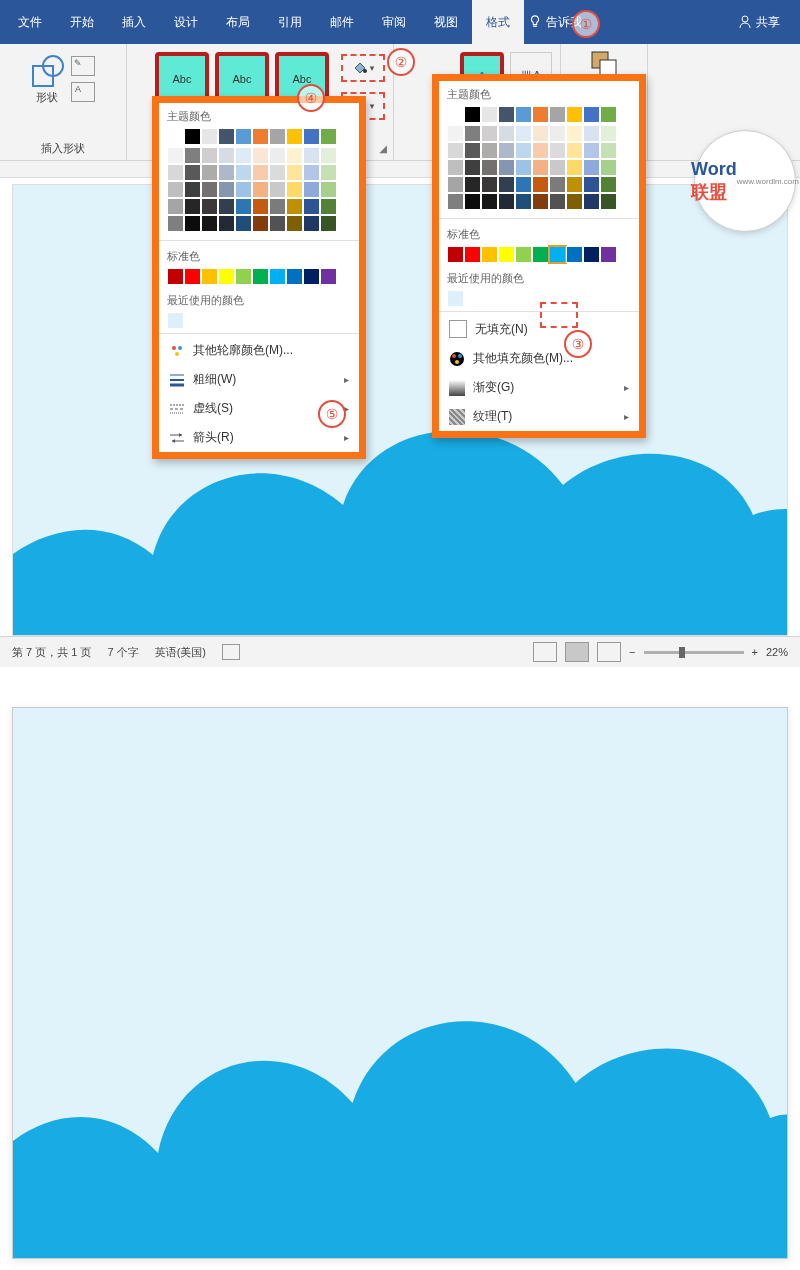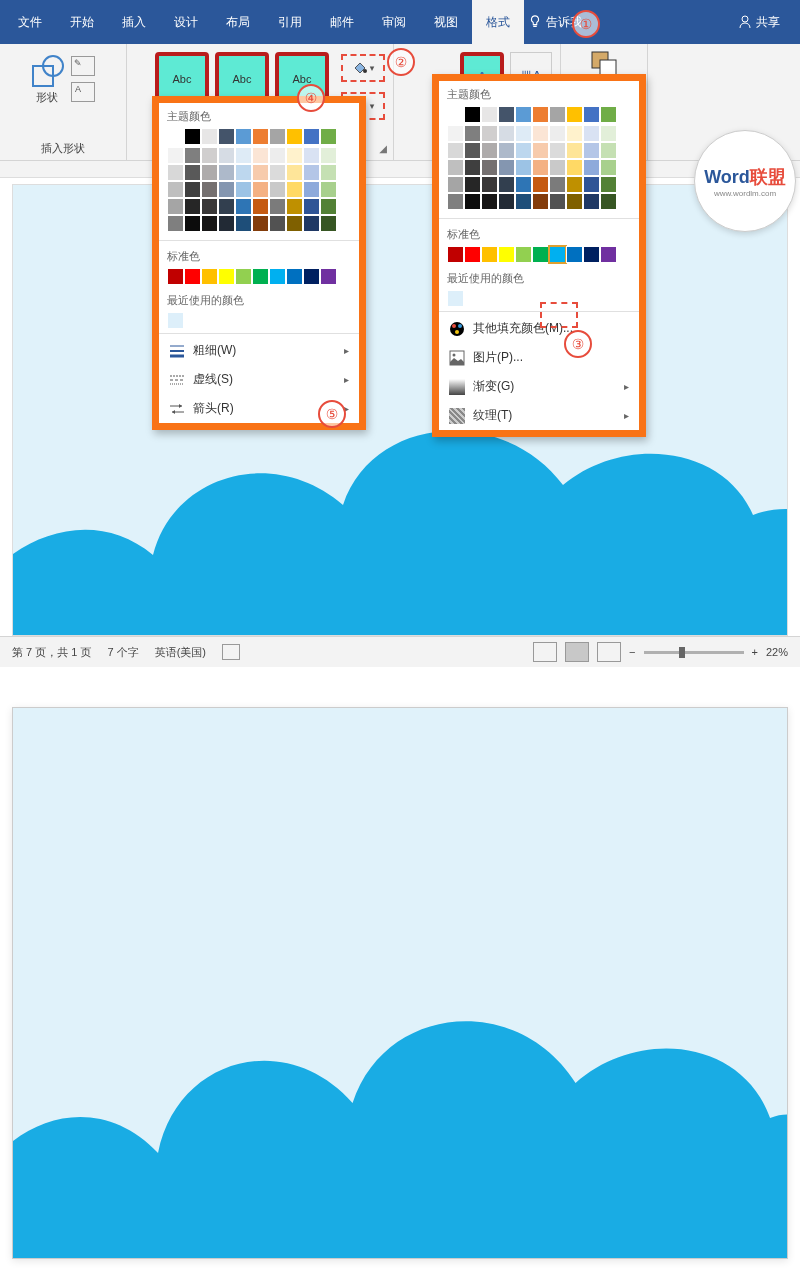--- a/index.html
+++ b/index.html
@@ -29,21 +29,21 @@
 .canvas{height:450px;position:relative;overflow:hidden;border:1px solid #ddd;margin:6px 12px 0}
 .sky{position:absolute;inset:0;background:#E0F2FA}
 .cloud{position:absolute;bottom:-80px;left:-40px;right:-40px;height:380px}
 .rulerbar{height:16px;background:#F3F3F3;border-bottom:1px solid #ddd}
 .statusbar{height:30px;background:#F3F3F3;border-top:1px solid #D4D4D4;display:flex;align-items:center;padding:0 12px;font-size:11px;color:#444;gap:16px}
 .sb-right{margin-left:auto;display:flex;align-items:center;gap:8px}
 .view-ico{width:22px;height:18px;border:1px solid #999;display:inline-block}
 .view-ico.active{background:#C8C8C8}
 .zoom-slider{width:100px;height:3px;background:#B0B0B0;position:relative}
 .zoom-slider::after{content:"";position:absolute;left:35px;top:-4px;width:6px;height:11px;background:#666}
-.logo{position:absolute;right:4px;top:130px;width:100px;height:100px;background:#fff;border-radius:50%;border:1px solid #ccc;display:flex;flex-direction:column;align-items:center;justify-content:center;z-index:30;box-shadow:0 2px 6px rgba(0,0,0,.15)}
+.logo{position:absolute;right:4px;top:130px;width:100px;height:100px;background:#fff;border-radius:50%;border:1px solid #ccc;display:flex;flex-direction:row;align-items:center;justify-content:center;z-index:30;box-shadow:0 2px 6px rgba(0,0,0,.15)}
 .preview{margin:40px 12px 12px;border:1px solid #ccc;height:550px;position:relative;overflow:hidden;box-shadow:0 2px 8px rgba(0,0,0,.1)}
 .highlight-sw{outline:2px solid #E0A030;outline-offset:-1px}
 .selbox{position:absolute;border:2px dashed #E74C3C}
 </style>
 </head>
 <body>
 
 <div class="menubar">
   <div class="mtab">文件</div>
   <div class="mtab">开始</div>
@@ -220,35 +220,31 @@
       <span class="sw" style="background: rgb(0, 112, 192);"></span>
       <span class="sw" style="background: rgb(0, 32, 96);"></span>
       <span class="sw" style="background: rgb(112, 48, 160);"></span>
     </div>
   <div class="dd-section">最近使用的颜色</div>
   <div class="swatches">
       <span class="sw" style="background:#DDEFFA"></span>
     </div>
   <div class="sep"></div>
   <div class="dd-item">
+      <span class="ico" style="border:1px solid #999"></span>
+      <span>无填充(N)</span>
+    </div>
+  <div class="dd-item">
       <svg class="ico">
         <circle cx="8" cy="8" r="7" fill="conic-gradient(red,yellow,green,blue)"></circle>
         <circle cx="5" cy="5" r="2" fill="#E74C3C"></circle>
         <circle cx="11" cy="5" r="2" fill="#3498DB"></circle>
         <circle cx="8" cy="11" r="2" fill="#F1C40F"></circle>
       </svg>
       <span>其他填充颜色(M)...</span>
-    </div>
-  <div class="dd-item">
-      <svg class="ico">
-        <rect x="1" y="1" width="14" height="14" fill="none" stroke="#666"></rect>
-        <circle cx="5" cy="5" r="1.5" fill="#666"></circle>
-        <path d="M1 12l4-4 4 3 3-2 3 3v3H1z" fill="#666"></path>
-      </svg>
-      <span>图片(P)...</span>
     </div>
   <div class="dd-item">
       <span class="ico" style="background:linear-gradient(#fff,#444)"></span>
       <span>渐变(G)</span>
       <span class="arrow">▸</span>
     </div>
   <div class="dd-item">
       <span class="ico" style="background:repeating-linear-gradient(45deg,#888 0 2px,#ccc 2px 4px)"></span>
       <span>纹理(T)</span>
       <span class="arrow">▸</span>
@@ -347,20 +343,28 @@
       <span class="sw" style="background: rgb(0, 32, 96);"></span>
       <span class="sw" style="background: rgb(112, 48, 160);"></span>
     </div>
   <div class="dd-section">最近使用的颜色</div>
   <div class="swatches">
       <span class="sw" style="background:#DDEFFA"></span>
     </div>
   <div class="sep"></div>
   <div class="dd-item">
       <svg class="ico">
+        <circle cx="5" cy="5" r="2" fill="#E74C3C"></circle>
+        <circle cx="11" cy="5" r="2" fill="#3498DB"></circle>
+        <circle cx="8" cy="11" r="2" fill="#F1C40F"></circle>
+      </svg>
+      <span>其他轮廓颜色(M)...</span>
+    </div>
+  <div class="dd-item">
+      <svg class="ico">
         <line x1="1" y1="3" x2="15" y2="3" stroke="#2B579A" stroke-width="1"></line>
         <line x1="1" y1="8" x2="15" y2="8" stroke="#2B579A" stroke-width="2"></line>
         <line x1="1" y1="13" x2="15" y2="13" stroke="#2B579A" stroke-width="3"></line>
       </svg>
       <span>粗细(W)</span>
       <span class="arrow">▸</span>
     </div>
   <div class="dd-item">
       <svg class="ico">
         <line x1="1" y1="4" x2="15" y2="4" stroke="#555" stroke-dasharray="2 1"></line>

